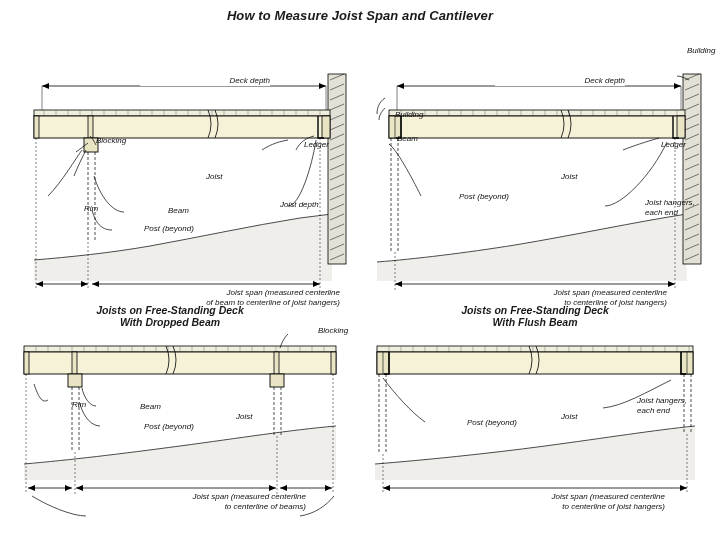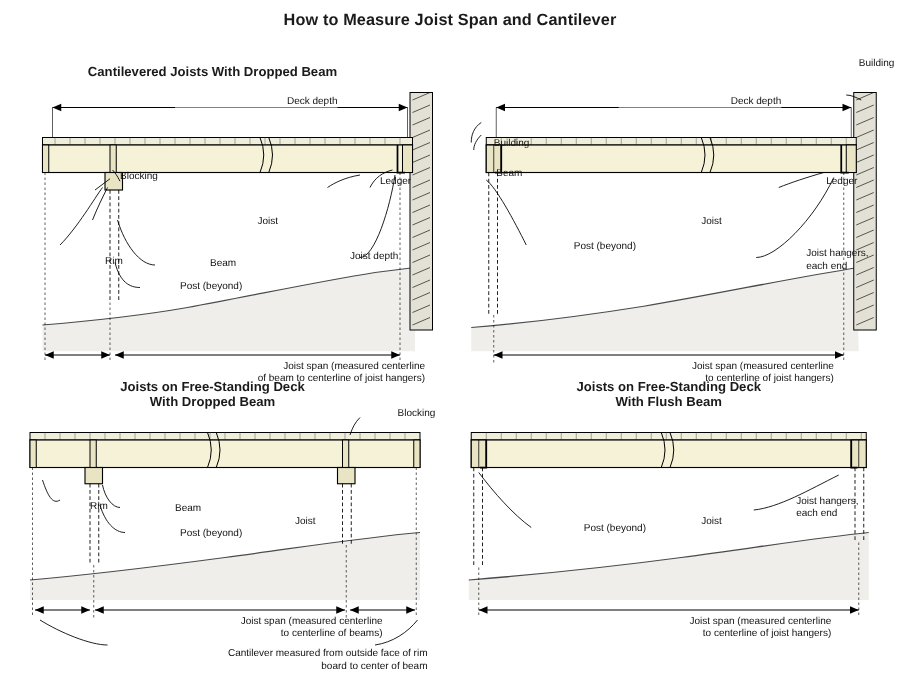--- a/index.html
+++ b/index.html
@@ -4,21 +4,21 @@
 <style>
   html,body{margin:0;padding:0;}
   body{
     width:720px;height:559px;
     background:#ffffff;
     font-family:"Liberation Sans", sans-serif;
     color:#1a1a1a;
     position:relative;
     overflow:hidden;
   }
-  .root{position:absolute;left:0;top:0;width:720px;height:556px;}
+  .root{position:absolute;left:0;top:0;width:720px;height:556px;font-style:italic;}
   .title{
     position:absolute;left:0;top:8px;width:720px;text-align:center;
     font-size:13px;font-weight:bold;letter-spacing:.1px;
   }
   .panel{position:absolute;}
   .panel-title{
     position:absolute;text-align:center;font-size:10.5px;font-weight:bold;
     line-height:12px;width:300px;
   }
   .lbl{
@@ -30,21 +30,20 @@
   svg{position:absolute;left:0;top:0;overflow:visible;}
 </style>
 </head>
 <body>
 
 <div class="root">
 
   <div class="title">How to Measure Joist Span and Cantilever</div>
 
   <div class="panel" style="left:0;top:46px;width:360px;height:250px;">
-    <div class="panel-title" style="left:20px;top:6px;width:300px;">Cantilevered Joists With Dropped Beam</div>
 
     <svg width="360" height="250">
 
       <path d="M34,235 L34,214 C70,211 110,207 150,200 C200,191 250,180 300,172 L332,168 L332,235 Z" fill="#efeeea" stroke="none"></path>
       <path d="M34,214 C70,211 110,207 150,200 C200,191 250,180 300,172 L332,168" fill="none" stroke="#4a4a4a" stroke-width="1"></path>
 
       <rect x="328" y="28" width="18" height="190" fill="#e3e1d6" stroke="#000" stroke-width="0.8"></rect>
       <g stroke="#000" stroke-width="0.5">
         <line x1="330" y1="34" x2="344" y2="28"></line>
         <line x1="330" y1="44" x2="344" y2="38"></line>
@@ -340,22 +339,20 @@
       <path d="M300,216 C314,214 326,206 334,196" fill="none" stroke="#000" stroke-width="0.7"></path>
     </svg>
 
     <div class="lbl" style="left:278px;top:26px;">Blocking</div>
     <div class="lbl" style="left:196px;top:112px;">Joist</div>
     <div class="lbl" style="left:32px;top:100px;">Rim</div>
     <div class="lbl" style="left:100px;top:102px;">Beam</div>
     <div class="lbl" style="left:104px;top:122px;">Post (beyond)</div>
     <div class="lbl c" style="left:86px;top:192px;width:180px;">Joist span (measured centerline
 to centerline of beams)</div>
-    <div class="lbl c" style="left:86px;top:218px;width:216px;">Cantilever measured from outside face of rim
-board to center of beam</div>
   </div>
 
   <div class="panel" style="left:355px;top:300px;width:365px;height:259px;">
     <div class="panel-title" style="left:30px;top:4px;width:300px;white-space:pre-line;">Joists on Free-Standing Deck
 With Flush Beam</div>
 
     <svg width="365" height="259">
 
       <path d="M20,180 L20,164 C70,160 130,154 190,146 C250,138 300,130 340,126 L340,180 Z" fill="#efeeea" stroke="none"></path>
       <path d="M20,164 C70,160 130,154 190,146 C250,138 300,130 340,126" fill="none" stroke="#4a4a4a" stroke-width="1"></path>

